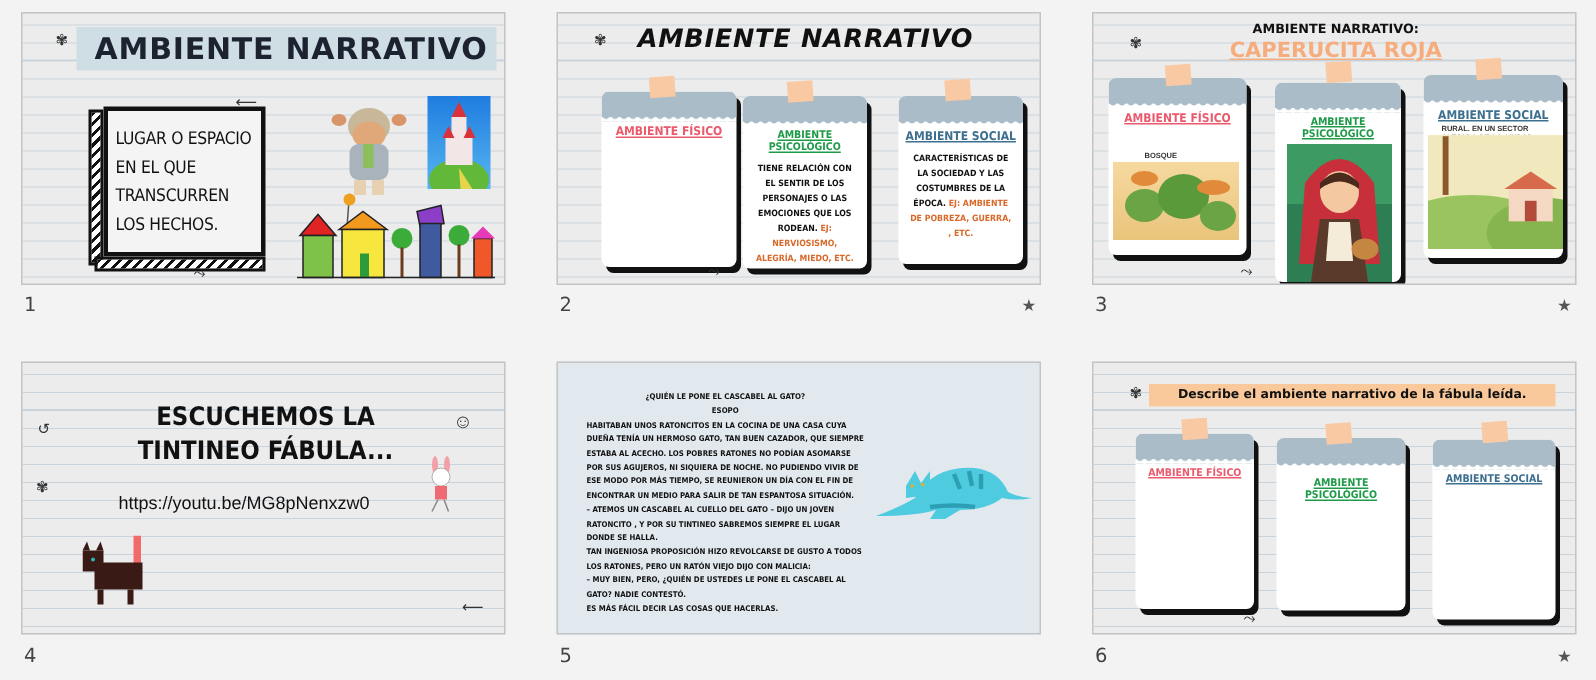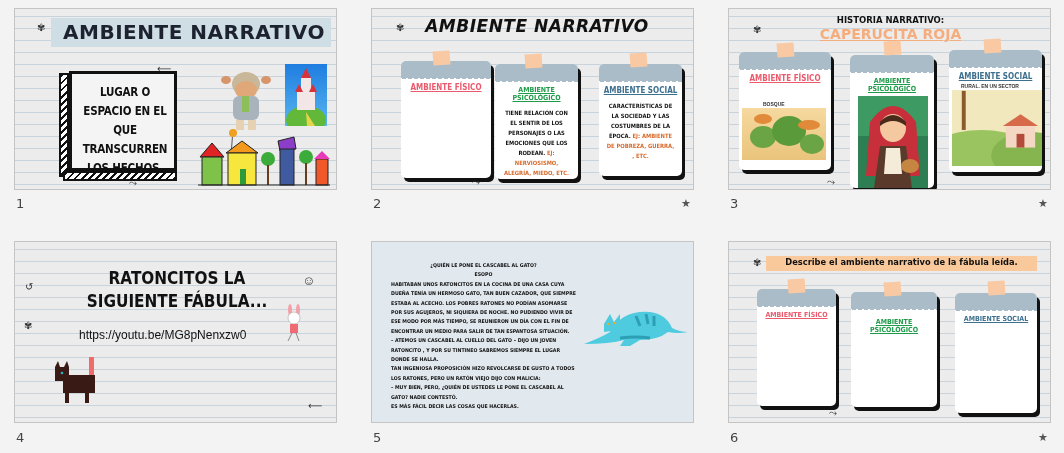--- a/index.html
+++ b/index.html
@@ -11,21 +11,21 @@
     border: 1px solid #c4c4c4; background: #ececec; overflow: hidden;
   }
   .slide.ruled {
     background-color: #ececec;
     background-image: repeating-linear-gradient(to bottom, transparent 0px, transparent 11px, #c8d3dc 11px, #c8d3dc 12px);
     background-position: 0 20px;
   }
   .slide-num { position: absolute; font-size: 13px; color: #444; font-family: "DejaVu Sans", sans-serif; }
   .star { position: absolute; font-size: 11px; color: #555; }
 
-  .hand { font-family: "DejaVu Sans Condensed", "DejaVu Sans", sans-serif; font-weight: bold; color: #111; letter-spacing: -0.2px; text-align: center; }
+  .hand { font-family: "DejaVu Sans Condensed", "DejaVu Sans", sans-serif; font-weight: normal; color: #111; letter-spacing: -0.2px; }
   .doodle { position: absolute; font-size: 10px; color: #333; line-height: 1; }
 
   
   .s1-title-bg { position: absolute; left: 36px; top: 9px; width: 280px; height: 29px; background: #cfdde5; }
   .s1-title { position: absolute; left: 44px; top: 11px; width: 270px; text-align: center; font-size: 20px; font-weight: 900; color: #1d2230; font-family: "DejaVu Sans", sans-serif; letter-spacing: 0.5px; }
   .s1-box { position: absolute; left: 44px; top: 60px; width: 120px; height: 112px; }
   .s1-box .hatch-left { position: absolute; left: 0; top: 4px; width: 10px; height: 104px; border: 2px solid #111;
     background: repeating-linear-gradient(135deg, #111 0 2px, #fff 2px 5px); }
   .s1-box .hatch-bottom { position: absolute; left: 4px; bottom: 0; width: 114px; height: 10px; border: 2px solid #111;
     background: repeating-linear-gradient(135deg, #111 0 2px, #fff 2px 5px); }
@@ -148,21 +148,21 @@
     <div class="head blue">AMBIENTE SOCIAL</div>
     <div class="body" style="font-size:5.8px; line-height:10px;"><span>CARACTERÍSTICAS DE LA SOCIEDAD Y LAS COSTUMBRES DE LA ÉPOCA.</span> <span class="ex">EJ: AMBIENTE DE POBREZA, GUERRA, , ETC.</span></div>
   </div>
   <span class="doodle" style="left:100px; top:168px;">⤳</span>
 </div>
 <span class="slide-num" style="left:373px; top:196px;">2</span>
 <span class="star" style="left:681px; top:197px;">★</span>
 
 <div class="slide ruled" style="left:728px; top:8px;">
   <span class="doodle" style="left:24px; top:16px;">✾</span>
-  <div class="s3-title">HISTORIA NARRATIVO:</div>
+  <div class="s3-title">AMBIENTE NARRATIVO:</div>
   <div class="s3-sub">CAPERUCITA ROJA</div>
   <div class="tape" style="left:48px; top:34px;"></div>
   <div class="card" style="left:10px; top:43px; width:92px; height:118px;">
     <div class="cap"></div>
     <div class="head red">AMBIENTE FÍSICO</div>
     <div class="small-cap" style="margin:18px 0 0 24px;">BOSQUE</div>
     <div class="img-forest" style="left:3px; top:56px; width:84px; height:52px;">
       <div class="t" style="left:8px; top:18px; width:26px; height:22px; background:#6aa444;"></div>
       <div class="t" style="left:30px; top:8px; width:34px; height:30px; background:#5a9a3a;"></div>
       <div class="t" style="left:58px; top:26px; width:24px; height:20px; background:#6aa444;"></div>
@@ -200,21 +200,21 @@
       <rect x="55" y="36" width="30" height="22" fill="#f5d8c4"></rect>
       <rect x="66" y="44" width="8" height="14" fill="#b24b3a"></rect>
     </svg>
   </div>
   <span class="doodle" style="left:98px; top:168px;">⤳</span>
 </div>
 <span class="slide-num" style="left:730px; top:196px;">3</span>
 <span class="star" style="left:1038px; top:197px;">★</span>
 
 <div class="slide ruled" style="left:14px; top:241px;">
-  <div class="s4-title">RATONCITOS LA SIGUIENTE FÁBULA...</div>
+  <div class="s4-title">ESCUCHEMOS LA TINTINEO FÁBULA...</div>
   <a class="s4-link">https://youtu.be/MG8pNenxzw0</a>
   <span class="doodle" style="left:287px; top:32px; font-size:13px;">☺</span>
   <span class="doodle" style="left:9px; top:79px;">✾</span>
   <span class="doodle" style="left:10px; top:40px;">↺</span>
   <svg viewBox="0 0 22 40" style="position:absolute; left:268px; top:62px; width:22px; height:40px;">
     <ellipse cx="7" cy="6" rx="2" ry="6" fill="#f4a0a8"></ellipse>
     <ellipse cx="15" cy="6" rx="2" ry="6" fill="#f4a0a8"></ellipse>
     <circle cx="11" cy="14" r="6" fill="#fff" stroke="#999" stroke-width=".5"></circle>
     <rect x="7" y="20" width="8" height="9" fill="#f06a74"></rect>
     <line x1="9" y1="29" x2="5" y2="37" stroke="#888"></line>

